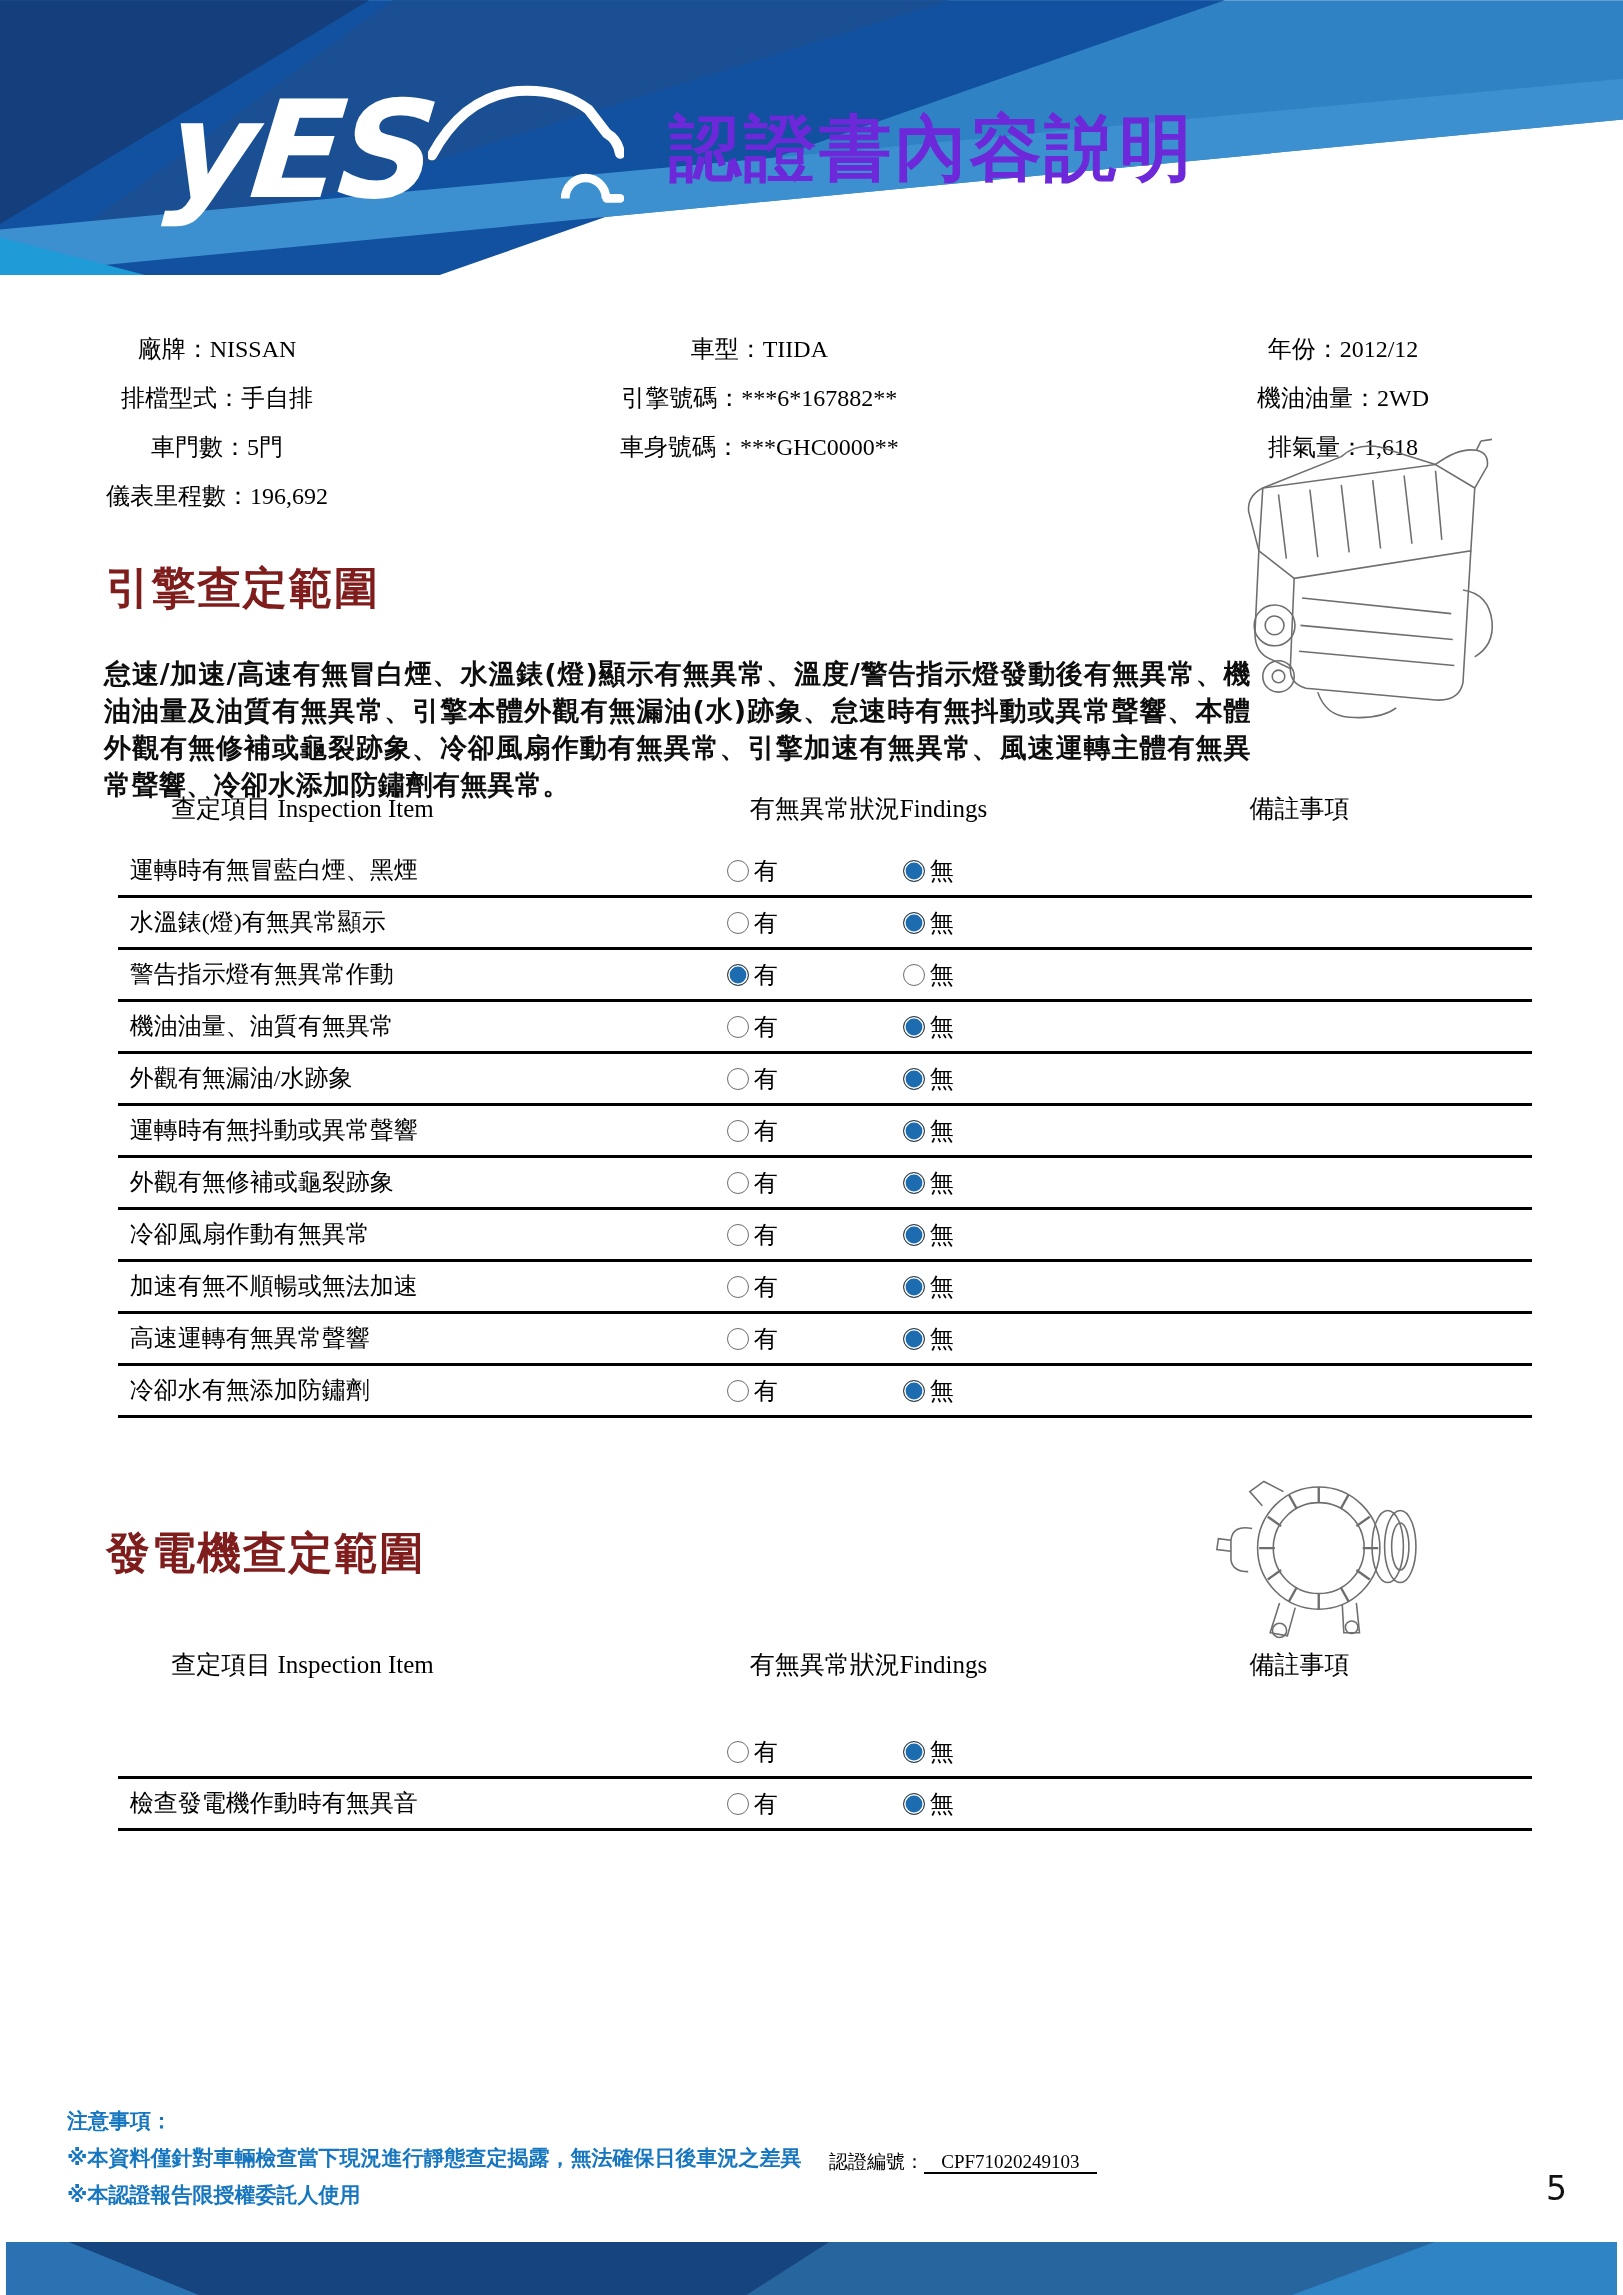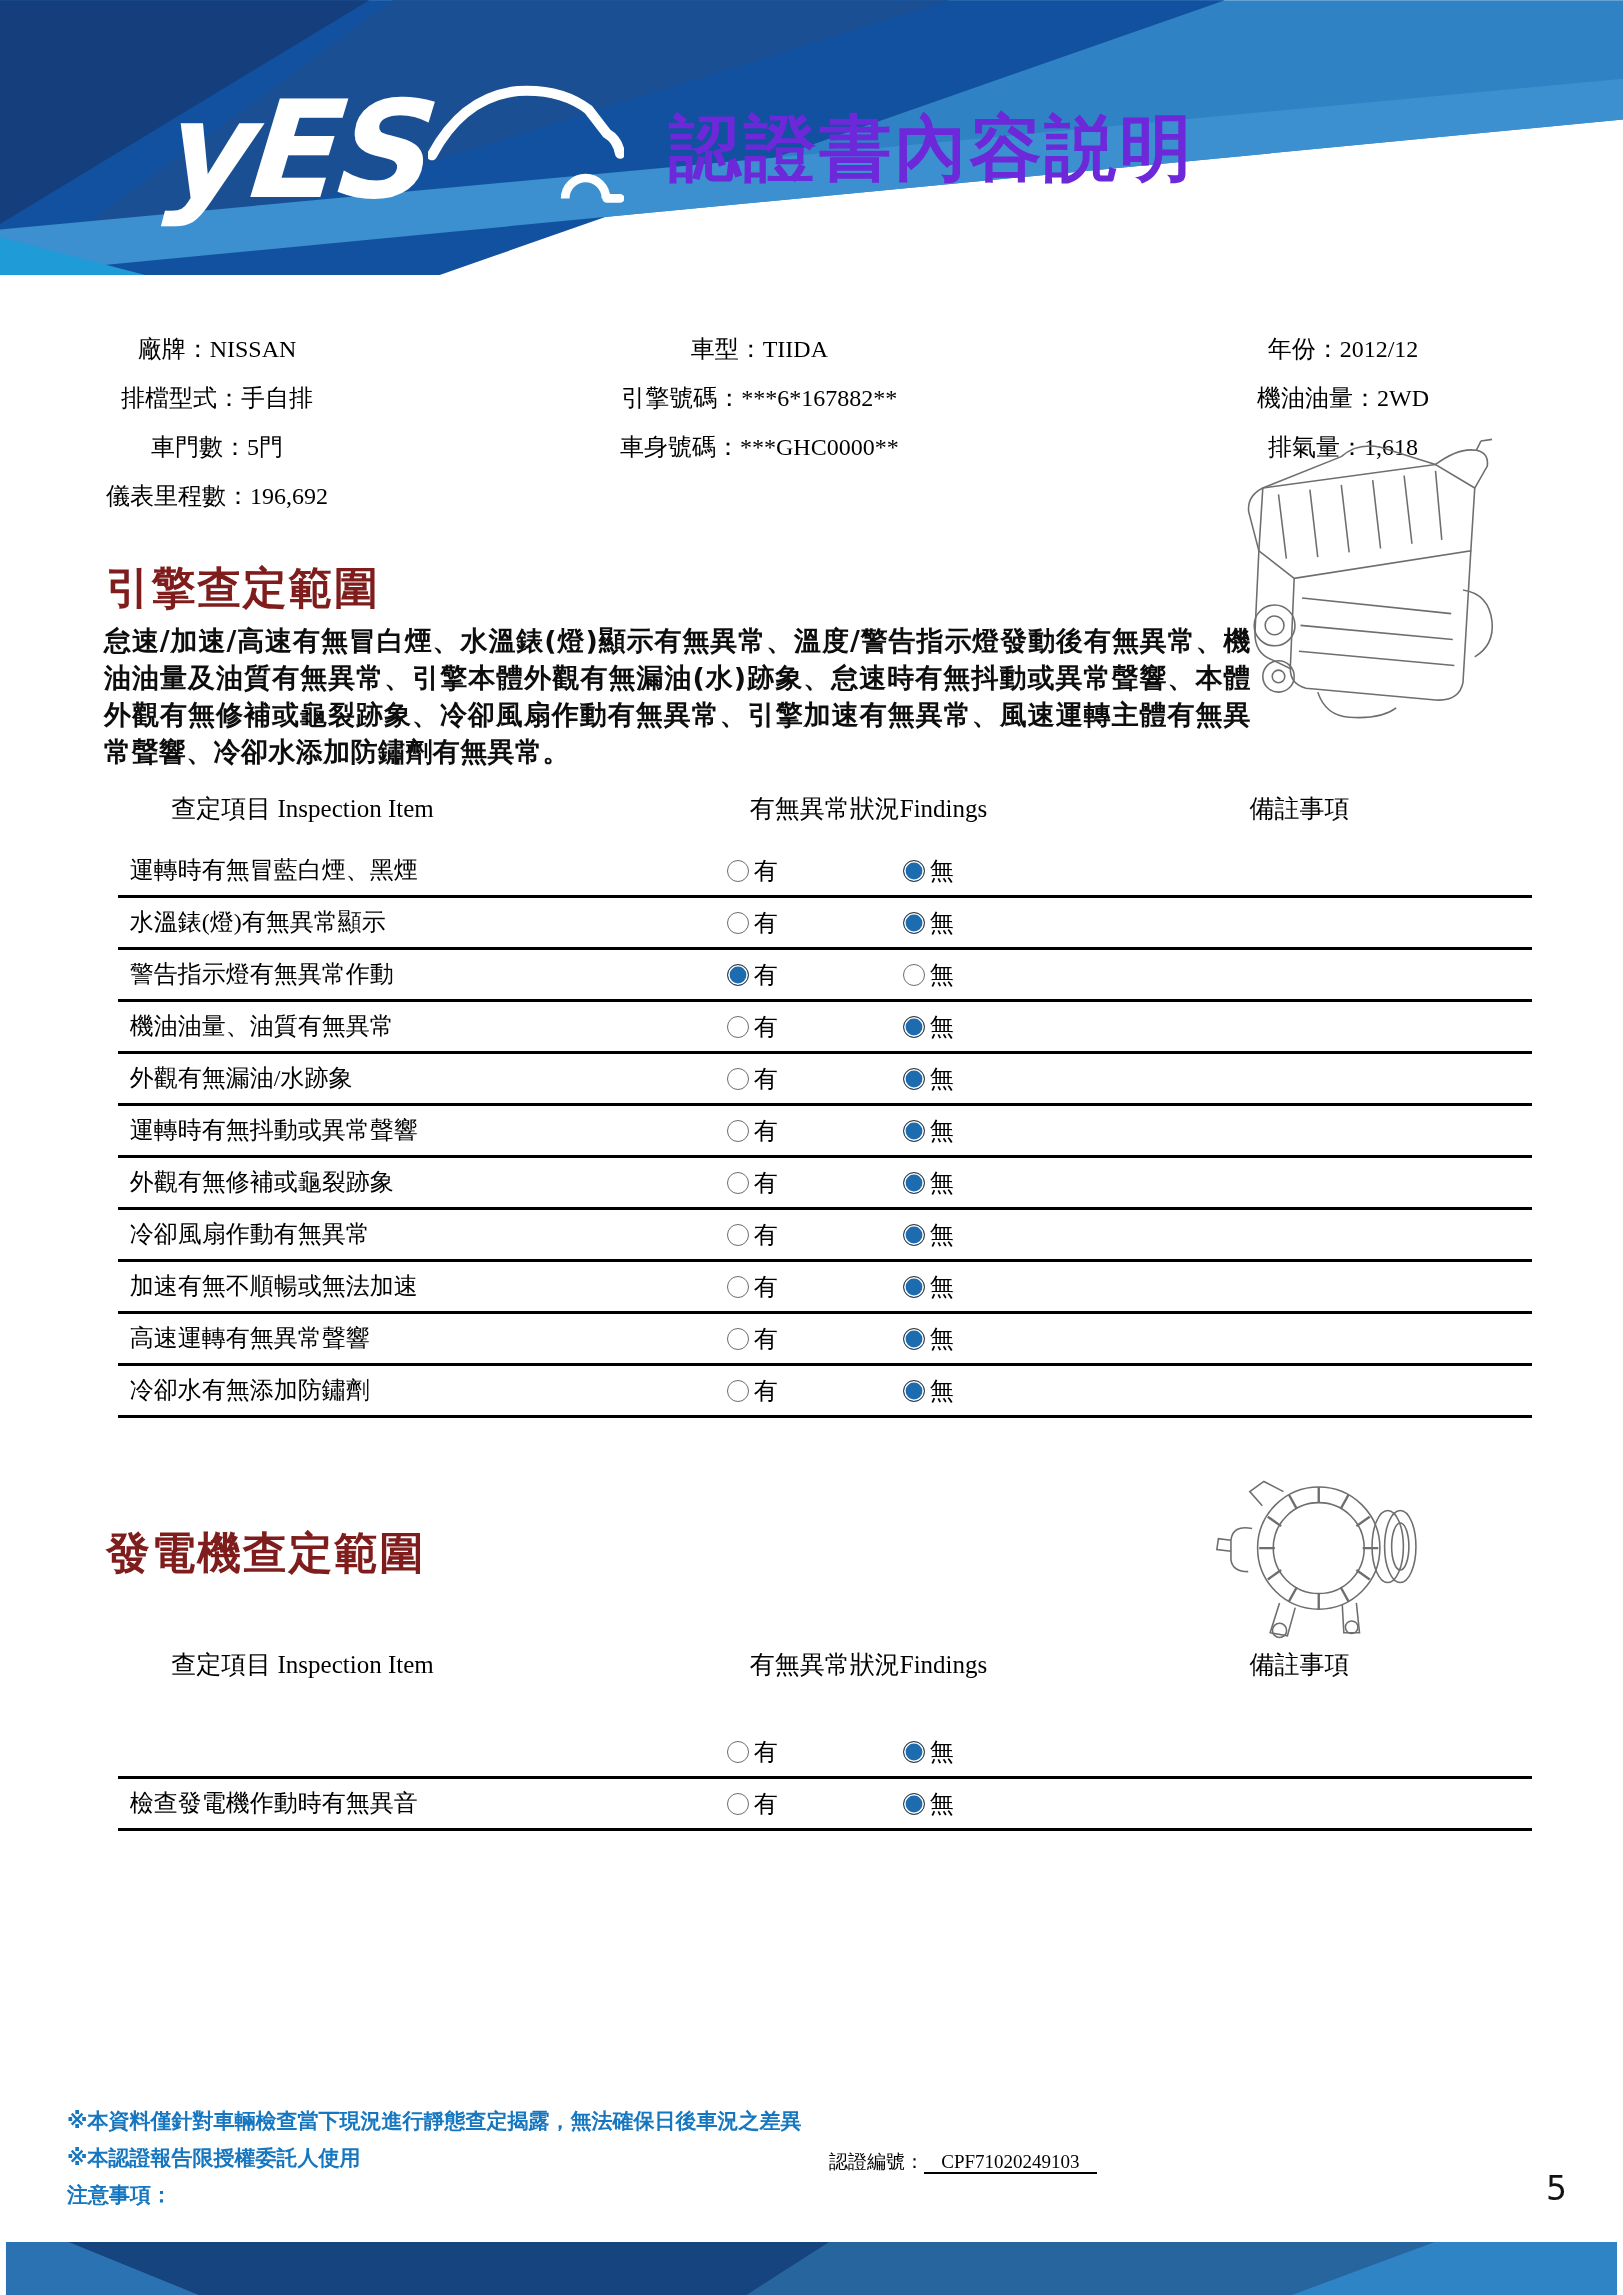--- a/index.html
+++ b/index.html
@@ -36,20 +36,21 @@
   .section-heading{
     position:absolute;left:106px;
     font-family:"DejaVu Sans","Liberation Sans",sans-serif;
     font-weight:900;font-size:44px;color:#7f1d1d;letter-spacing:1.6px;white-space:nowrap;
   }
   .section-desc{
     position:absolute;left:104px;
     font-family:"DejaVu Sans","Liberation Sans",sans-serif;
     font-weight:900;font-size:27px;line-height:37px;color:#0d0d0d;letter-spacing:0.4px;
     text-align:justify;
+    margin-top:33px;
   }
   #engine-heading{top:559px;}
   #engine-desc{top:622px;width:1147px;}
   #generator-heading{top:1524px;}
   #generator-desc{top:1557px;width:1335px;}
   
   .engine-art{position:absolute;left:1200px;top:433px;}
   .generator-art{position:absolute;left:1209px;top:1454px;}
   
   .inspect-table{position:absolute;left:118px;width:1414px;}
@@ -356,26 +357,26 @@
           </span>
           <span class="opt opt-no">
             <span class="radio checked"></span>
             <span class="opt-label">無</span>
           </span>
         </div>
       </div>
   </div>
 
   <div class="notice">
+    <div>注意事項：</div>
     <div>
 
     <div class="notice-line">※本資料僅針對車輛檢查當下現況進行靜態查定揭露，無法確保日後車況之差異</div>
         <div class="notice-line">※本認證報告限授權委託人使用</div>
       </div>
-    <div>注意事項：</div>
   </div>
 
   <div class="cert-line">
     <span>認證編號：</span><span class="cert-value">CPF71020249103</span>
   </div>
 
   <div class="page-number">5</div>
 
   <div class="footer-banner">
     <svg width="1623" height="53" viewBox="0 0 2067 68">

